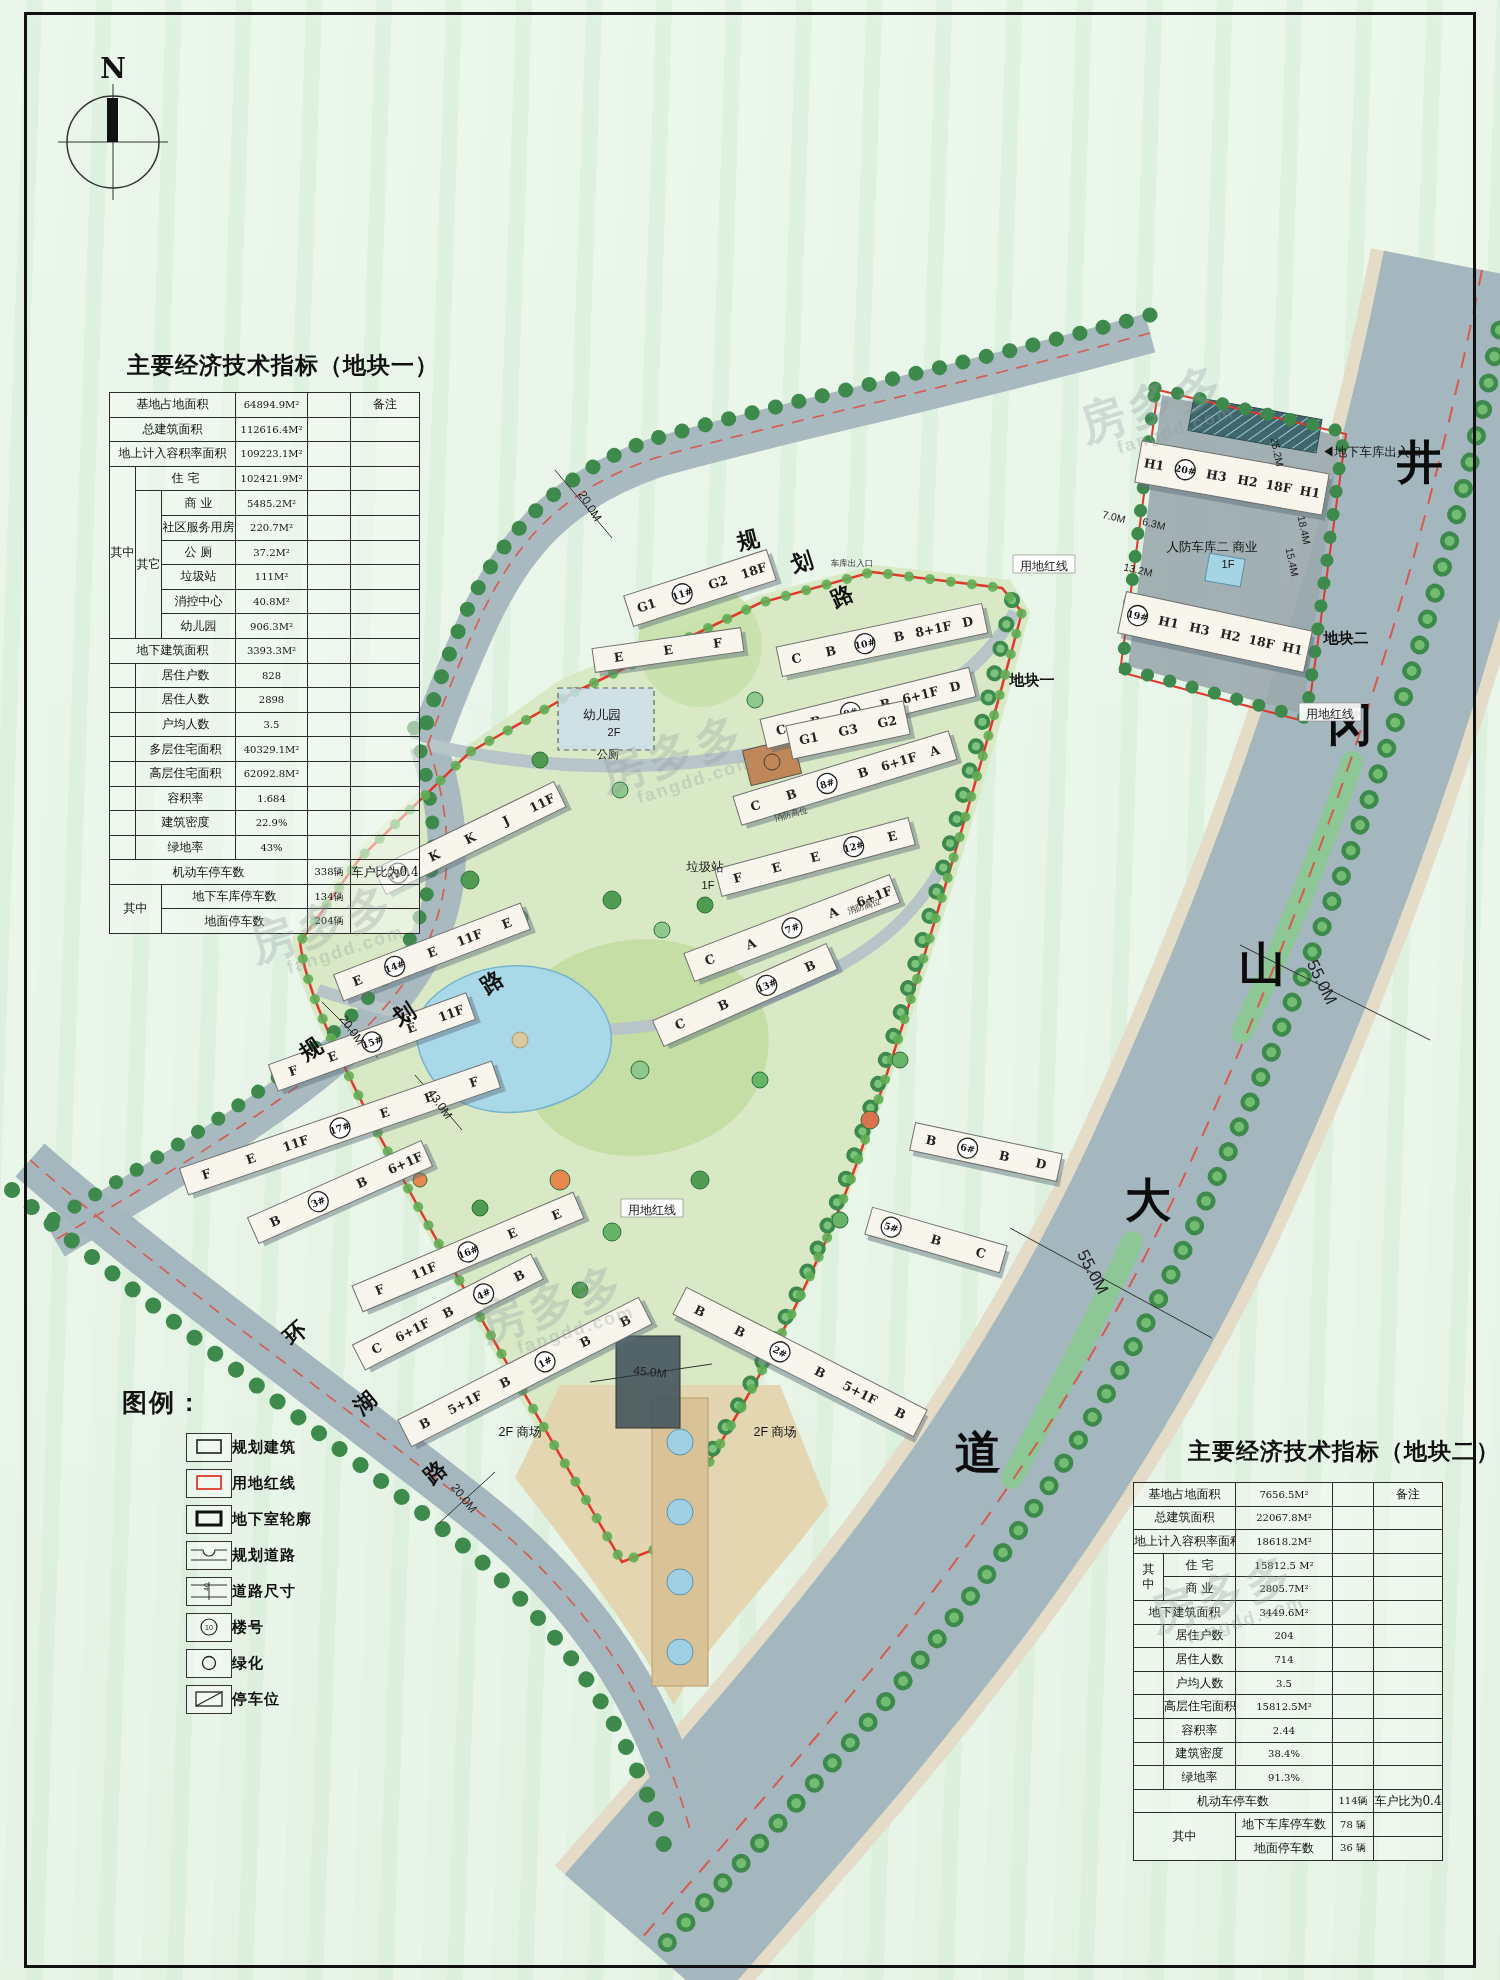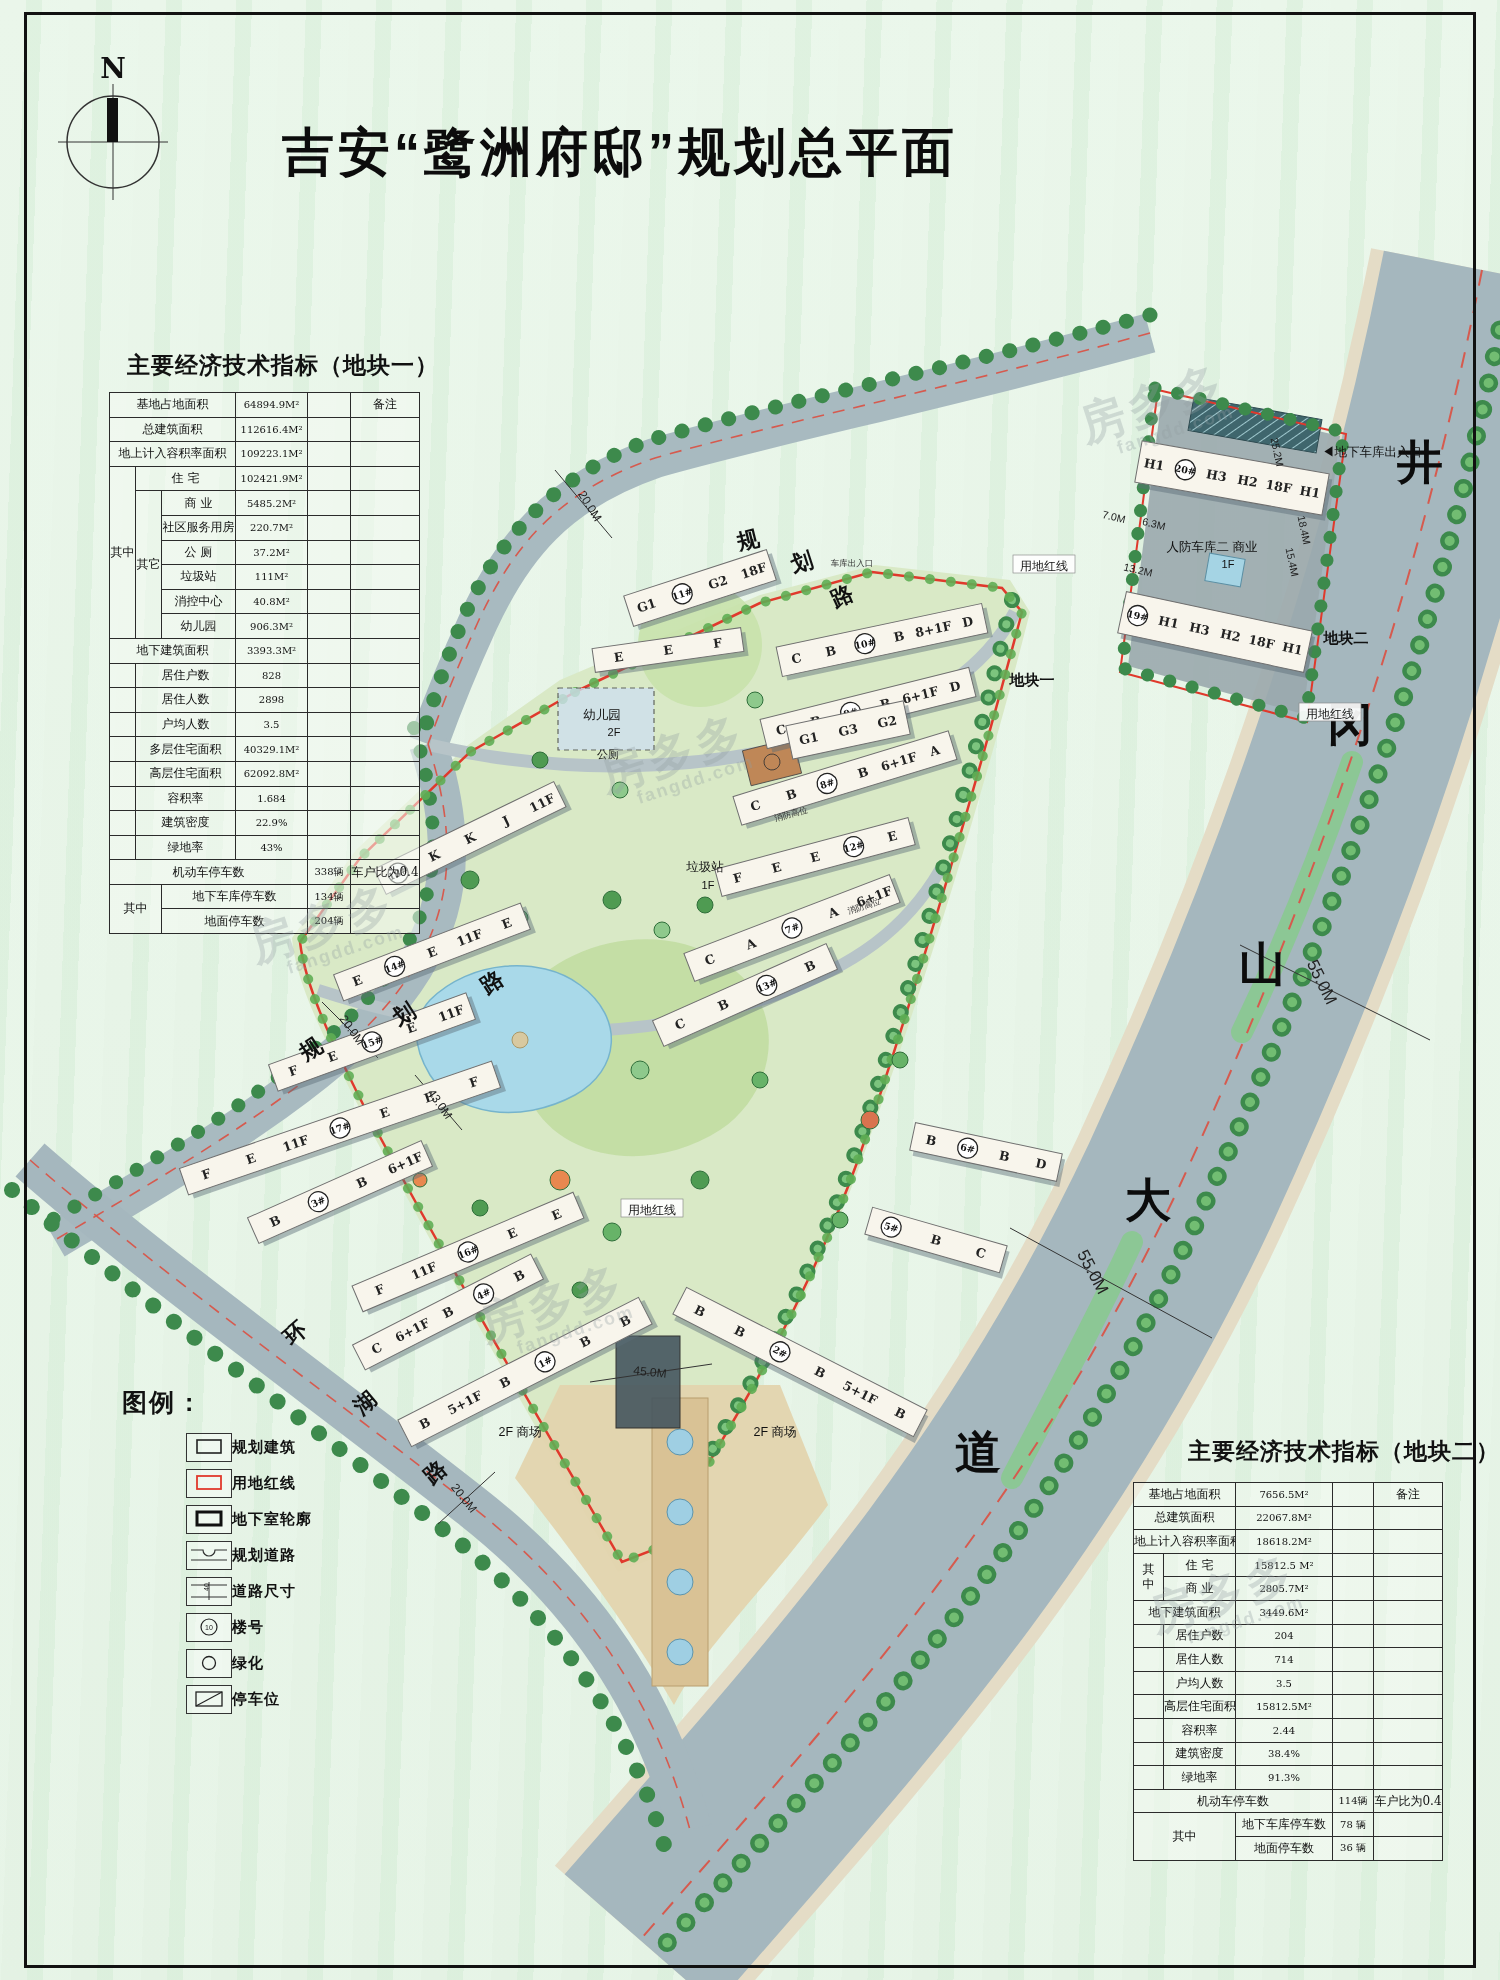--- a/index.html
+++ b/index.html
@@ -504,21 +504,20 @@
           <text x="0" y="2.89" text-anchor="middle" font-size="8.5" font-weight="normal" fill="#333" font-family="Liberation Sans, sans-serif">消防高位</text>
         </g>
         <g transform="translate(864,906) rotate(-18)">
           <text x="0" y="2.89" text-anchor="middle" font-size="8.5" font-weight="normal" fill="#333" font-family="Liberation Sans, sans-serif">消防高位</text>
         </g>
       </g>
   </svg>
 
   <div id="frame"></div>
 
-  <div id="page-title">吉安“鹭洲府邸”规划总平面</div>
 
   <div class="tbl-title" style="left:127px;top:350px;">主要经济技术指标（地块一）</div>
   <table class="ind" id="table1" style="left:109px;top:392px;width:310px;">
     <colgroup>
         <col style="width:26px">
         <col style="width:26px">
         <col style="width:74px">
         <col style="width:72px">
         <col style="width:43px">
         <col style="width:69px">

